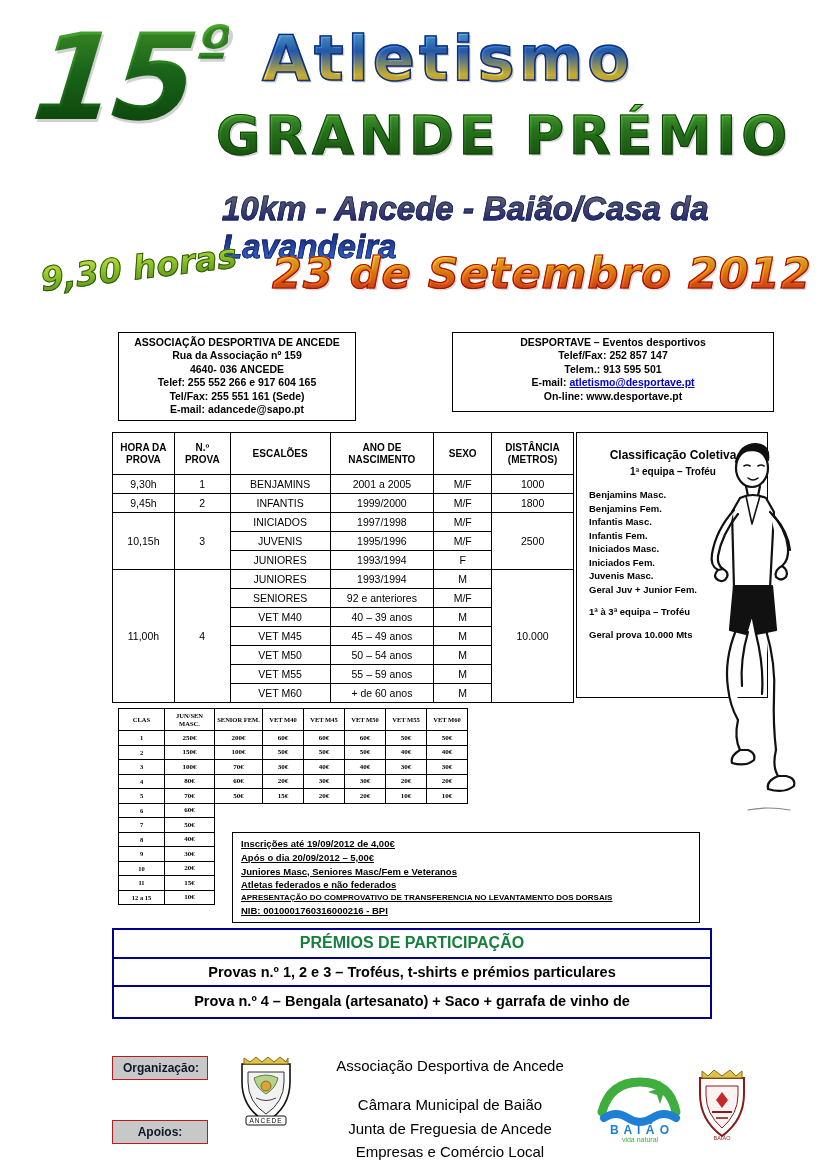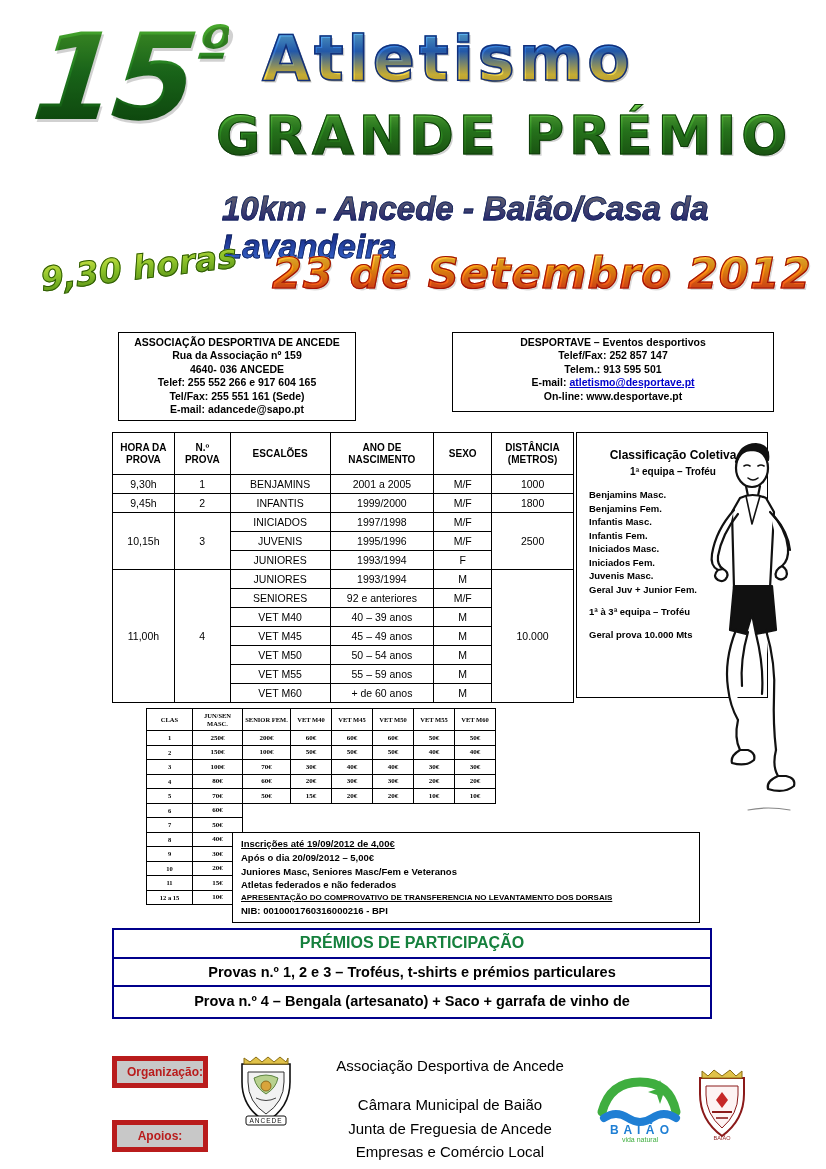--- a/index.html
+++ b/index.html
@@ -217,21 +217,20 @@
     width: 130px;
     height: 400px;
   }
 
   
   .pricewrap {
     position: absolute;
     left: 118px;
     top: 708px;
     width: 350px;
-    margin-left: 28px;
   }
   table.price {
     border-collapse: collapse;
     width: 350px;
     background: #fff;
   }
   table.price th, table.price td {
     border: 1px solid #000;
     text-align: center;
     font-size: 7px;
@@ -248,20 +247,21 @@
     position: absolute;
     left: 232px;
     top: 832px;
     width: 468px;
     border: 1px solid #000;
     background: #fff;
     padding: 4px 6px 5px 8px;
     font-size: 9.5px;
     font-weight: bold;
     line-height: 1.45;
+    text-decoration: underline;
   }
   .inscwrap .u { text-decoration: underline; }
   .inscwrap .caps { font-size: 8px; text-decoration: underline; }
 
   
   .premios {
     position: absolute;
     left: 112px;
     top: 928px;
     width: 600px;
@@ -289,26 +289,26 @@
   .footer {
     position: absolute;
     left: 0;
     top: 1048px;
     width: 826px;
     height: 120px;
   }
   .badge {
     position: absolute;
     background: #c8c8c8;
-    border: 5px solid #b91c1c;
+    border: 1px solid #b91c1c;
     font-weight: bold;
     font-size: 12px;
     text-align: center;
     padding: 4px 10px;
-    color: #b91c1c;
+    color: #0f172a;
   }
   .badge.org { left: 112px; top: 8px; width: 96px; }
   .badge.apo { left: 112px; top: 72px; width: 96px; }
 
   .foot-text {
     position: absolute;
     left: 300px;
     top: 6px;
     width: 300px;
     text-align: center;

